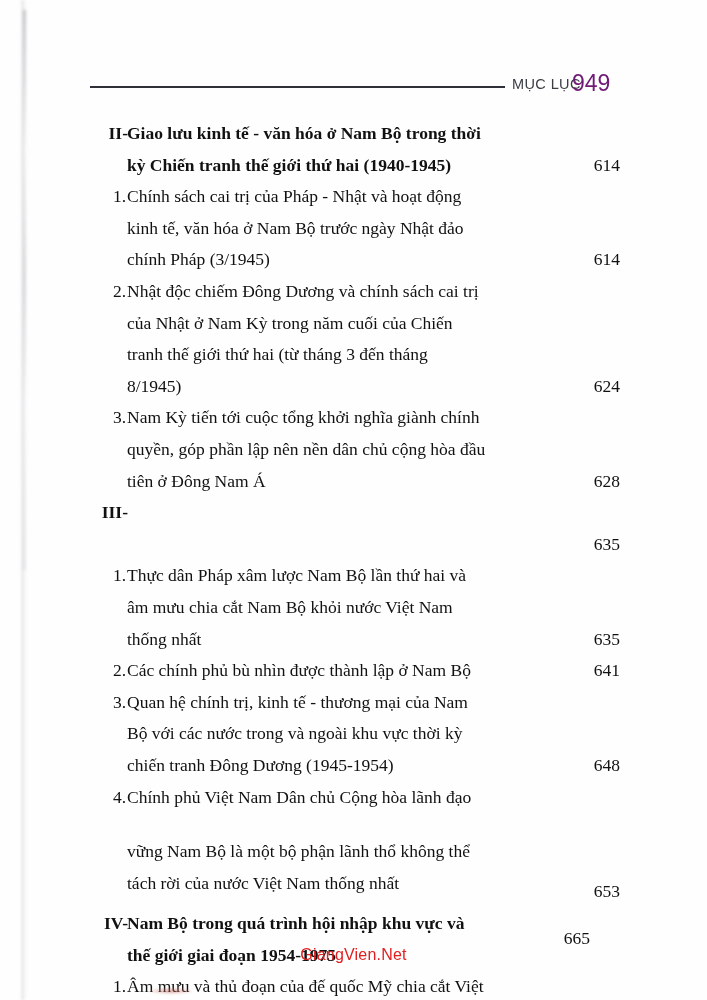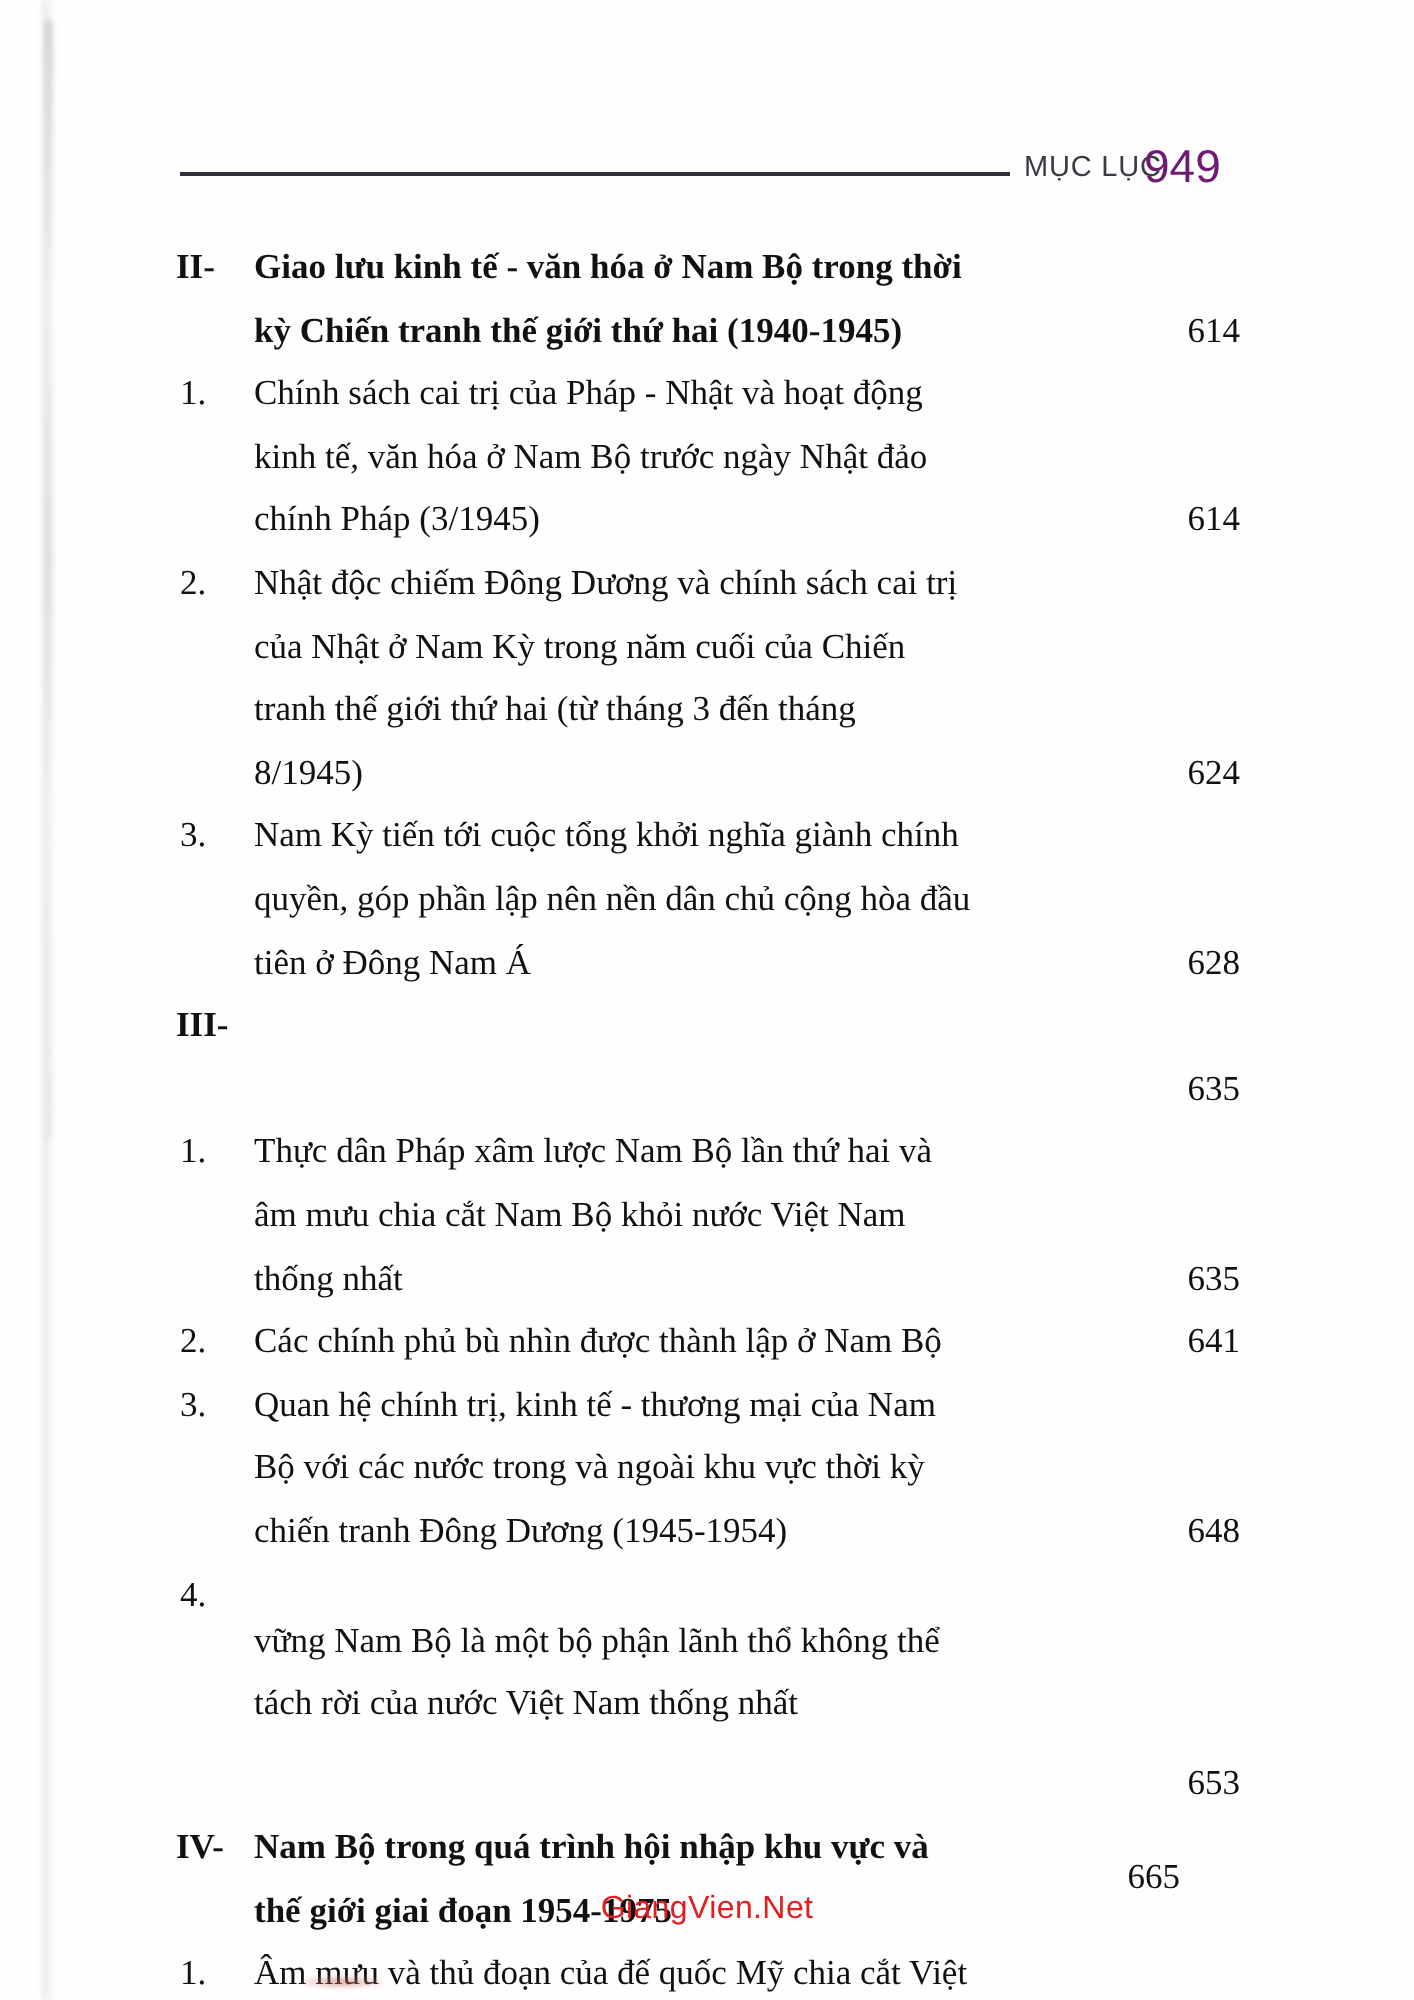--- a/index.html
+++ b/index.html
@@ -95,21 +95,21 @@
     margin: 0;
     padding: 0;
   }
   .entry-marker {
     position: absolute;
     left: 90px;
     top: 0;
     width: 36px;
     font-size: 17.5px;
     line-height: 31.6px;
-    text-align: left;
+    text-align: right;
     white-space: nowrap;
   }
   .entry-body {
     margin-left: 127px;
     margin-right: 167px;
     font-size: 17.5px;
     line-height: 31.6px;
     text-align: justify;
     text-justify: inter-word;
   }
@@ -240,20 +240,21 @@
         <div class="entry-body">
           <span style="display: block;">Quan hệ chính trị, kinh tế - thương mại của Nam</span>
           <span style="display: block;">Bộ với các nước trong và ngoài khu vực thời kỳ</span>
           <span class="lastline">chiến tranh Đông Dương (1945-1954)</span>
         </div>
         <div class="page-no" style="top: 63.2px;">648</div>
       </div>
       <div class="entry" style="position: absolute; left: 0px; top: 663.6px; width: 707px;">
         <div class="entry-marker">4.</div>
         <div class="entry-body">
+          <span style="display: block;">Chính phủ Việt Nam Dân chủ Cộng hòa lãnh đạo</span>
           <span style="display: block; margin-top: 23px;">vững Nam Bộ là một bộ phận lãnh thổ không thể</span>
           <span class="lastline">tách rời của nước Việt Nam thống nhất</span>
         </div>
         <div class="page-no" style="top: 94.8px;">653</div>
       </div>
       <div class="entry section" style="position: absolute; left: 0px; top: 790px; width: 677px;">
         <div class="entry-marker">IV-</div>
         <div class="entry-body">
           <span style="display: block;">Nam Bộ trong quá trình hội nhập khu vực và</span>
           <span class="lastline">thế giới giai đoạn 1954-1975</span>

